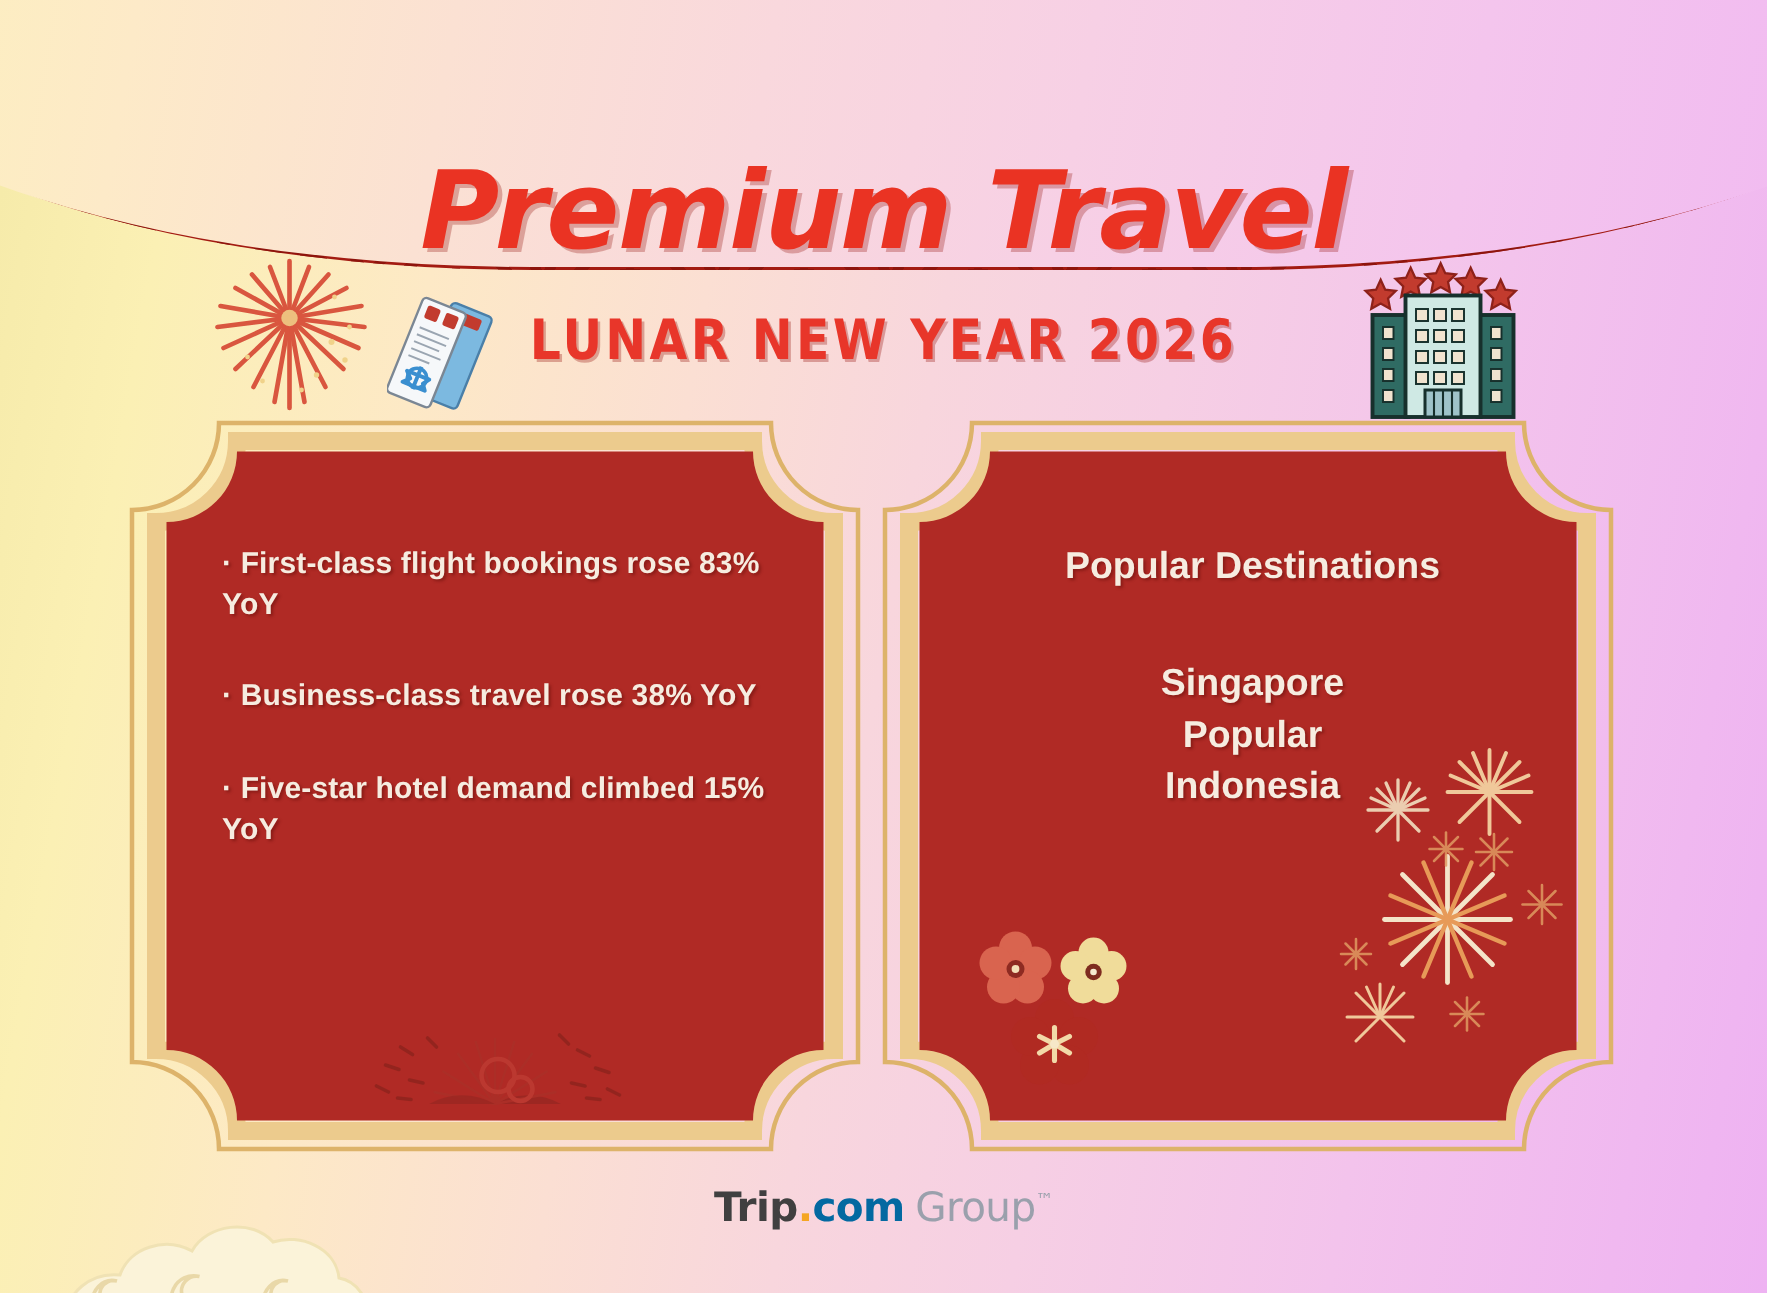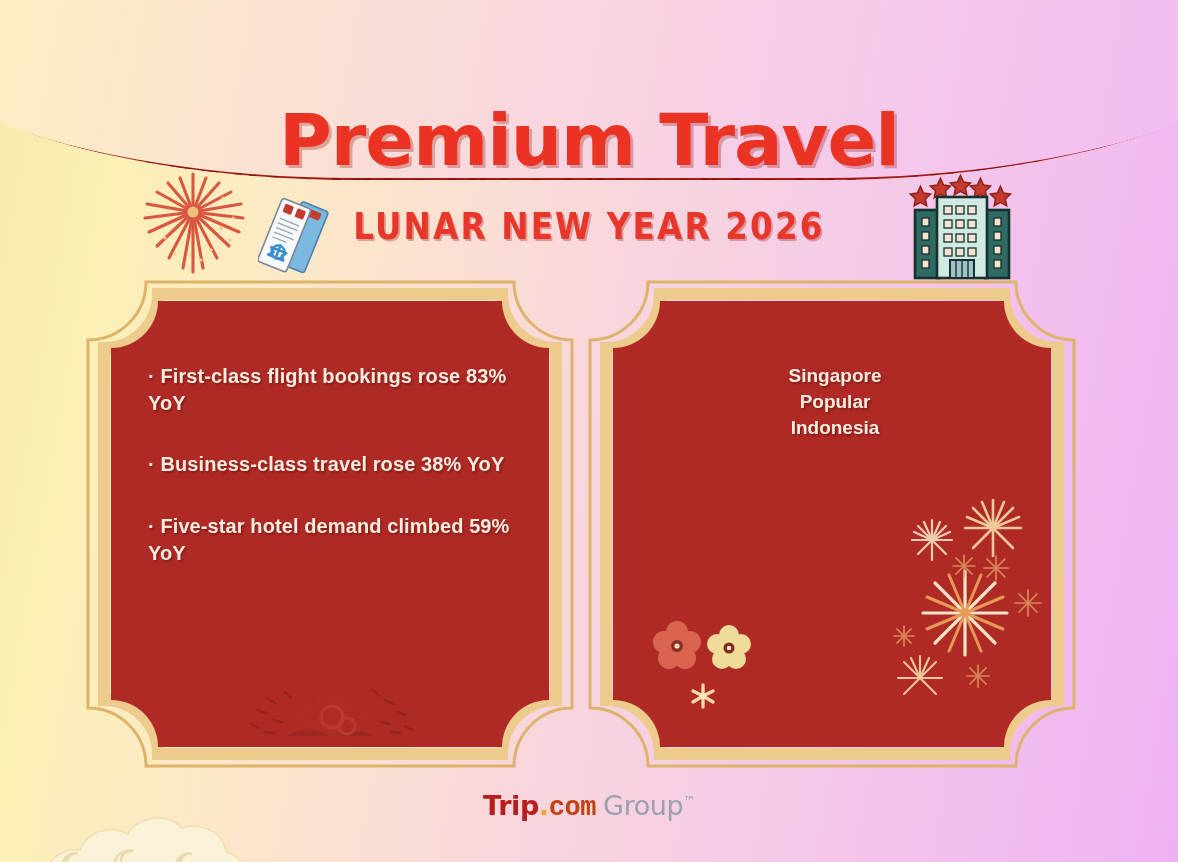--- a/index.html
+++ b/index.html
@@ -90,21 +90,21 @@
         #f7d0e5 61%,
         #f4c5ed 77%,
         #f1baf1 92%,
         #efb4f3 100%);
   }
 
   
   .cloud { position:absolute; left:40px; bottom:-18px; width:210px; height:96px; }
 
   
-  .title-wrap { position:absolute; left:0; top:104px; width:1178px; text-align:center; }
+  .title-wrap { position:absolute; left:0; top:104px; width:1178px; text-align:center;font-style:italic; }
   .title {
     font-family:"DejaVu Sans", sans-serif;
     font-size:72px; font-weight:bold;
     letter-spacing:-1px;
     color:#ea3323;
     text-shadow:3px 3px 0 rgba(150,20,12,.30);
     line-height:1.0;
   }
   .subtitle-wrap { position:absolute; left:0; top:205px; width:1178px; text-align:center; }
   .subtitle {
@@ -145,40 +145,40 @@
   }
   .bullet:last-child { margin-bottom:0; }
 
   .right-content { left:610px; top:363px; width:450px; text-align:center; }
   .dest-heading {
     font-size:25px;
     text-shadow:1.5px 1.5px 2px rgba(90,10,6,.45);
     margin-bottom:46px;
   }
   .dest-item {
-    font-size:19px; line-height:1.38;
+    font-size:25px; line-height:1.38;
     text-shadow:1.5px 1.5px 2px rgba(90,10,6,.45);
   }
 
   
   .fan-deco { position:absolute; left:225px; top:662px; width:210px; height:80px; z-index:2; }
   .fw-right { position:absolute; left:890px; top:488px; width:180px; height:210px; z-index:2; }
   .flowers  { position:absolute; left:645px; top:612px; width:120px; height:115px; z-index:2; }
 
   
   .logo {
     position:absolute; left:0; top:790px; width:1178px;
     text-align:center;
     font-family:"DejaVu Sans", sans-serif;
     font-size:27px; font-weight:bold;
     letter-spacing:-.4px;
   }
-  .logo .trip { color:#b91c1c; }
+  .logo .trip { color:#404040; }
   .logo .dot  { color:#f5a623; }
-  .logo .com  { color:#c2410c;font-family:Liberation Mono, monospace; }
+  .logo .com  { color:#0369a1; }
   .logo .group{ color:#9aa0ac; font-weight:normal; margin-left:7px;margin-top:13px; }
   .logo .tm   { color:#9aa0ac; font-size:12px; vertical-align:super; font-weight:normal; }
 </style>
 </head>
 <body>
 
 <div id="poster">
 
   <div class="bg-base"></div>
 
@@ -528,24 +528,25 @@
             <path d="M0 0 L-10 -5"></path>
         </g>
         <circle cx="0" cy="0" r="3" fill="#f6e8c8"></circle>
       </g>
     </g>
   </svg>
 
   <div class="panel-content left-content">
     <div class="bullet">· First-class flight bookings rose 83% YoY</div>
     <div class="bullet">· Business-class travel rose 38% YoY</div>
-    <div class="bullet">· Five-star hotel demand climbed 59% YoY</div>
+    <div class="bullet">· Five-star hotel demand climbed 15% YoY</div>
   </div>
 
   <div class="panel-content right-content">
+    <div class="dest-heading">Popular Destinations</div>
     <div class="dest-item">Singapore</div>
     <div class="dest-item">Popular</div>
     <div class="dest-item">Indonesia</div>
   </div>
 
   <div class="logo">
     <span class="trip">Trip</span><span class="dot">.</span><span class="com">com</span><span class="group">Group</span><span class="tm">™</span>
   </div>
 
 </div>

